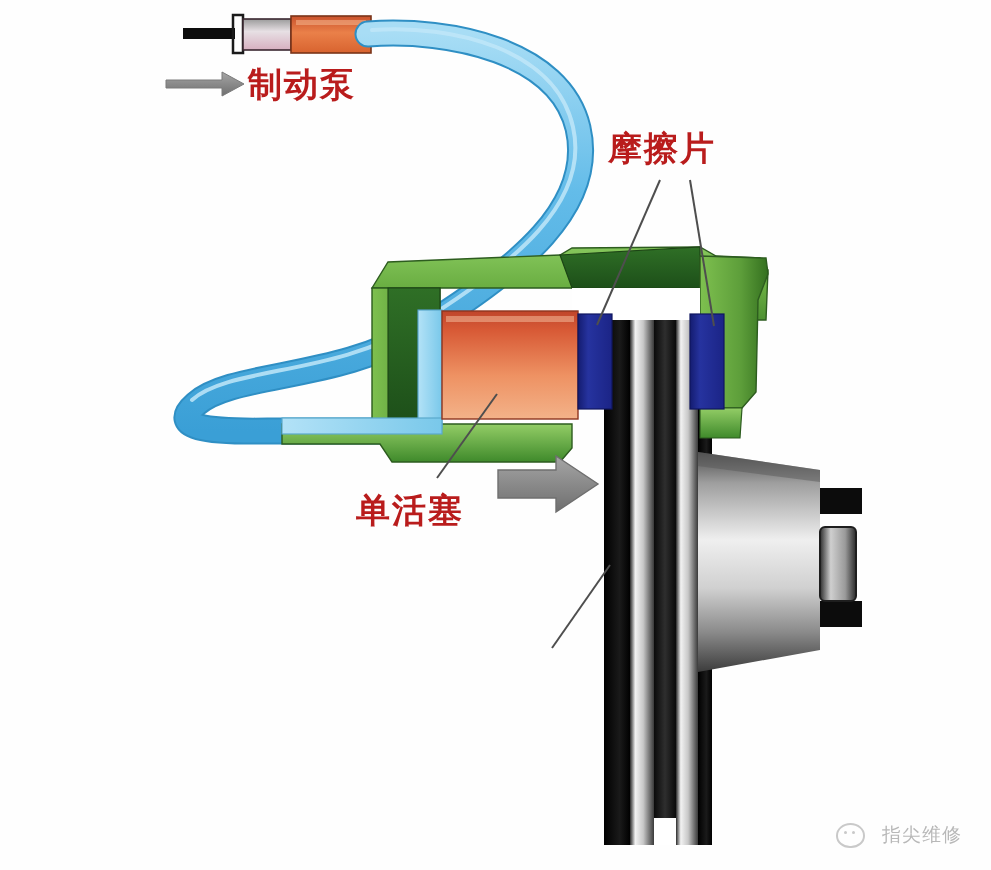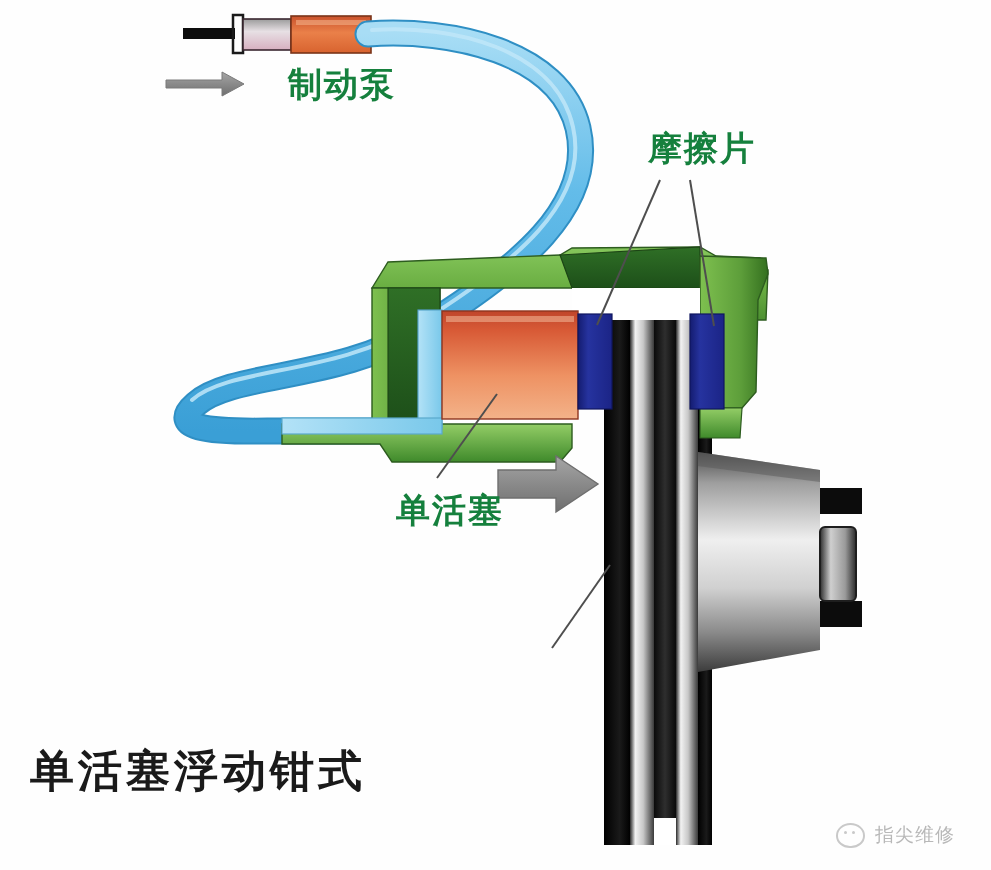--- a/index.html
+++ b/index.html
@@ -3,36 +3,36 @@
 <meta charset="utf-8">
 <style>
   html,body{margin:0;padding:0;background:#ffffff;}
   body{
     width:991px;height:870px;overflow:hidden;position:relative;
     font-family:"DejaVu Sans","Liberation Sans",sans-serif;
     background:#fefefe;
   }
   #stage{position:absolute;left:0;top:0;width:991px;height:870px;}
   .lbl{
-    position:absolute;white-space:nowrap;color:#15803d;
+    position:absolute;white-space:nowrap;color:#b91c1c;
     font-family:"DejaVu Sans","Liberation Sans",sans-serif;
-    font-weight:700;letter-spacing:2px;margin-left:40px;
+    font-weight:700;letter-spacing:2px;
   }
   #lbl-pump{left:248px;top:62px;font-size:34px;}
   #lbl-pads{left:608px;top:126px;font-size:34px;}
   #lbl-piston{left:356px;top:488px;font-size:34px;}
   #lbl-disc{left:458px;top:655px;font-size:34px;}
   #title{
     position:absolute;left:30px;top:742px;font-size:44px;
     font-weight:700;letter-spacing:4px;color:#1a1a1a;
     font-family:"DejaVu Serif","Liberation Serif",serif;
   }
   #wm{
     position:absolute;left:836px;top:822px;
-    display:flex;align-items:center;gap:10px;
+    display:flex;align-items:center;gap:17px;
     color:#b8b8b8;font-size:19px;letter-spacing:1px;
   }
   #wm .wmlogo{
     width:25px;height:21px;border-radius:50% 50% 48% 48%;
     border:2px solid #c9c9c9;position:relative;flex:0 0 auto;
   }
   #wm .wmlogo:before,#wm .wmlogo:after{
     content:"";position:absolute;width:3px;height:3px;border-radius:50%;
     background:#c9c9c9;top:6px;
   }
@@ -230,20 +230,19 @@
     <g>
       <path d="M498 470 L556 470 L556 456 L598 484 L556 512 L556 498 L498 498 Z" fill="url(#gArrow)" stroke="#6f6f6f" stroke-width="1.4"></path>
     </g>
   </svg>
 
   
   <div class="lbl" id="lbl-pump">制动泵</div>
   <div class="lbl" id="lbl-pads">摩擦片</div>
   <div class="lbl" id="lbl-piston">单活塞</div>
 
-  <div id="title">单活塞浮动钳式</div>
 
   <div id="wm">
     <span class="wmlogo"></span>
     <span>指尖维修</span>
   </div>
 
 </div>
 
 </body></html>

